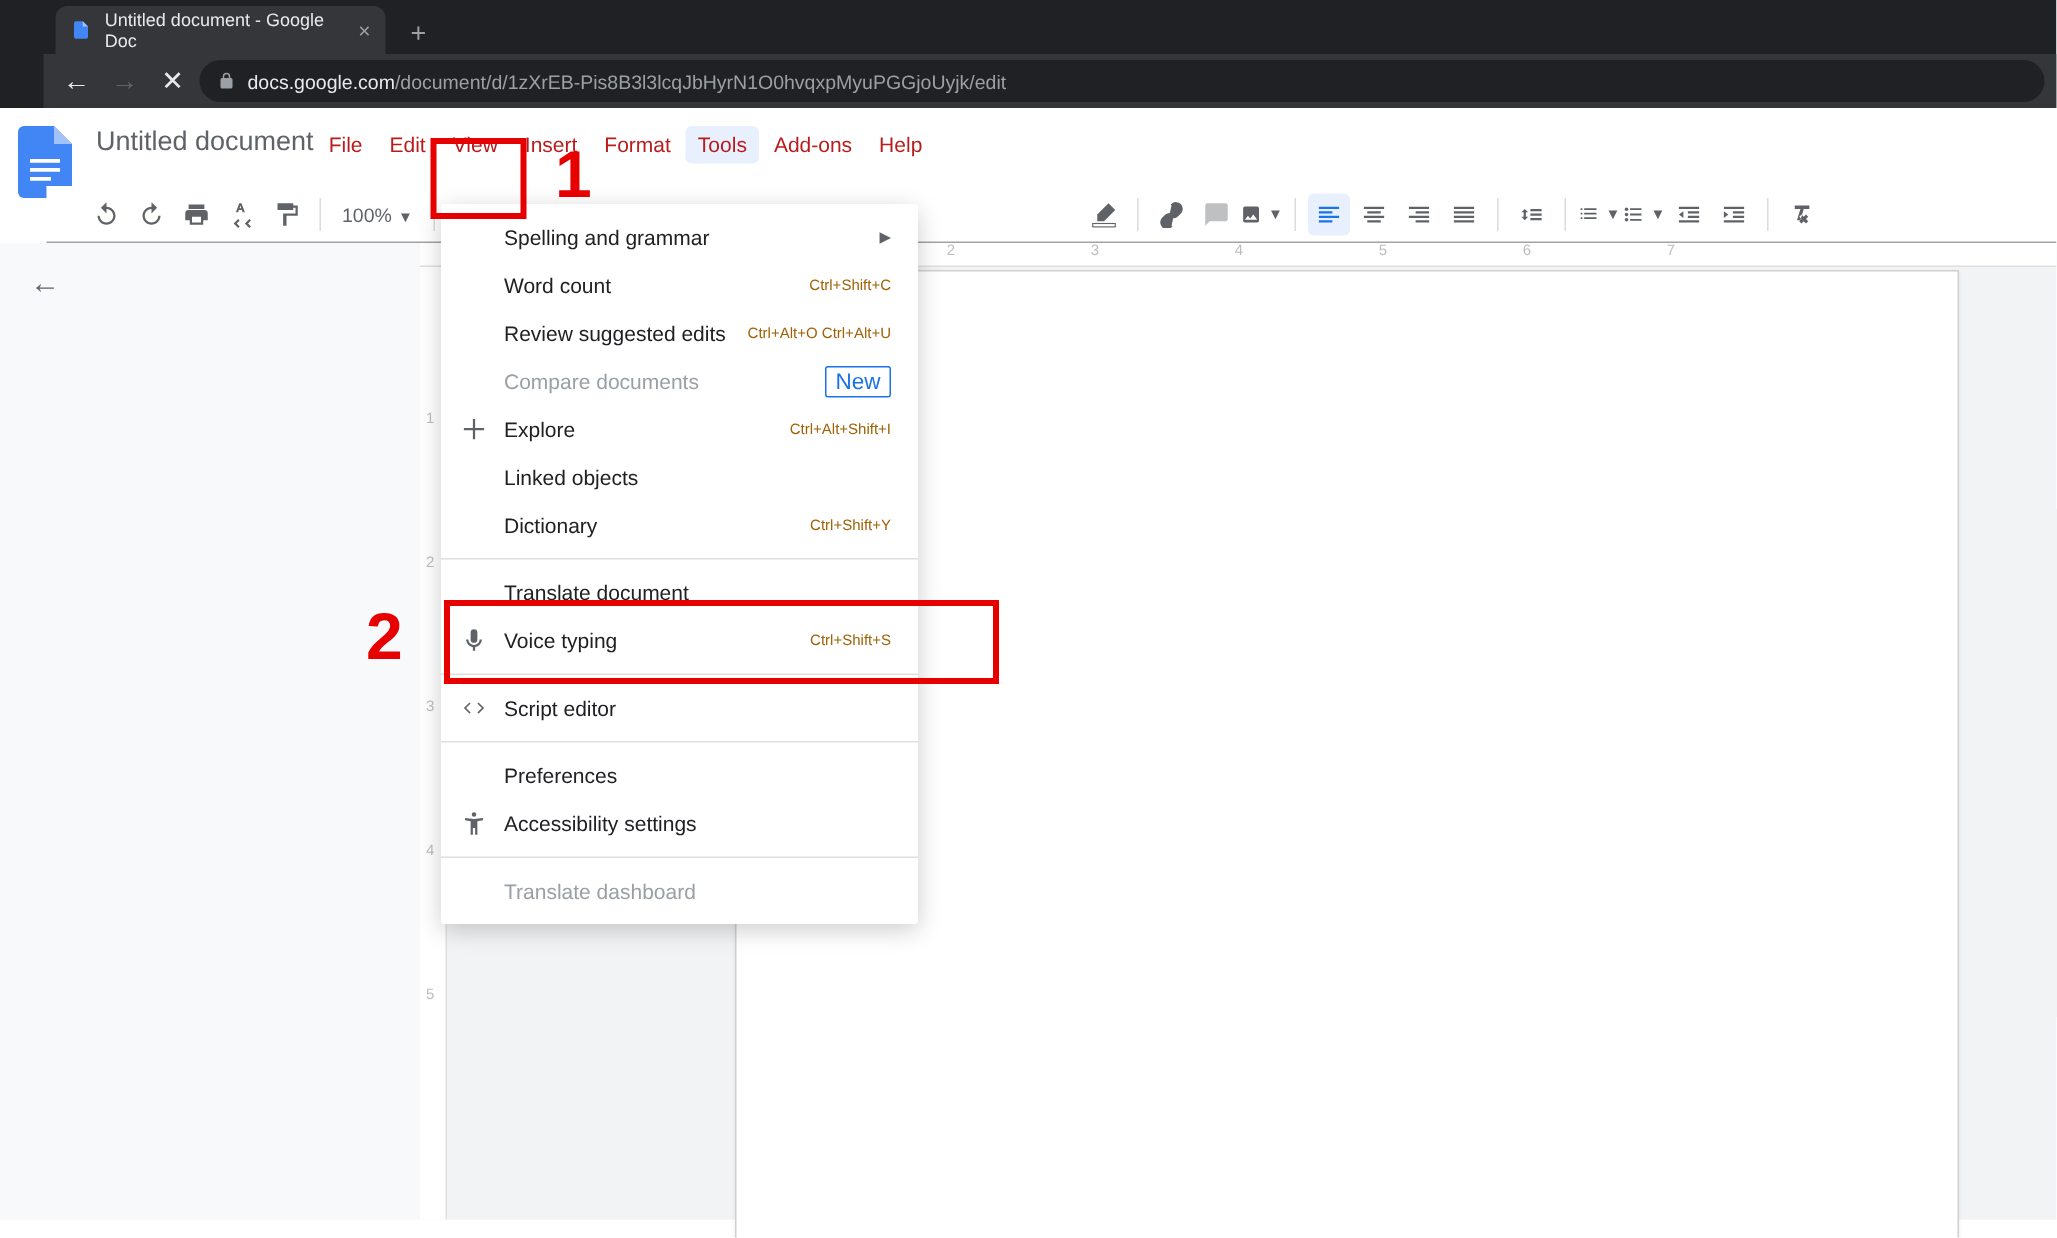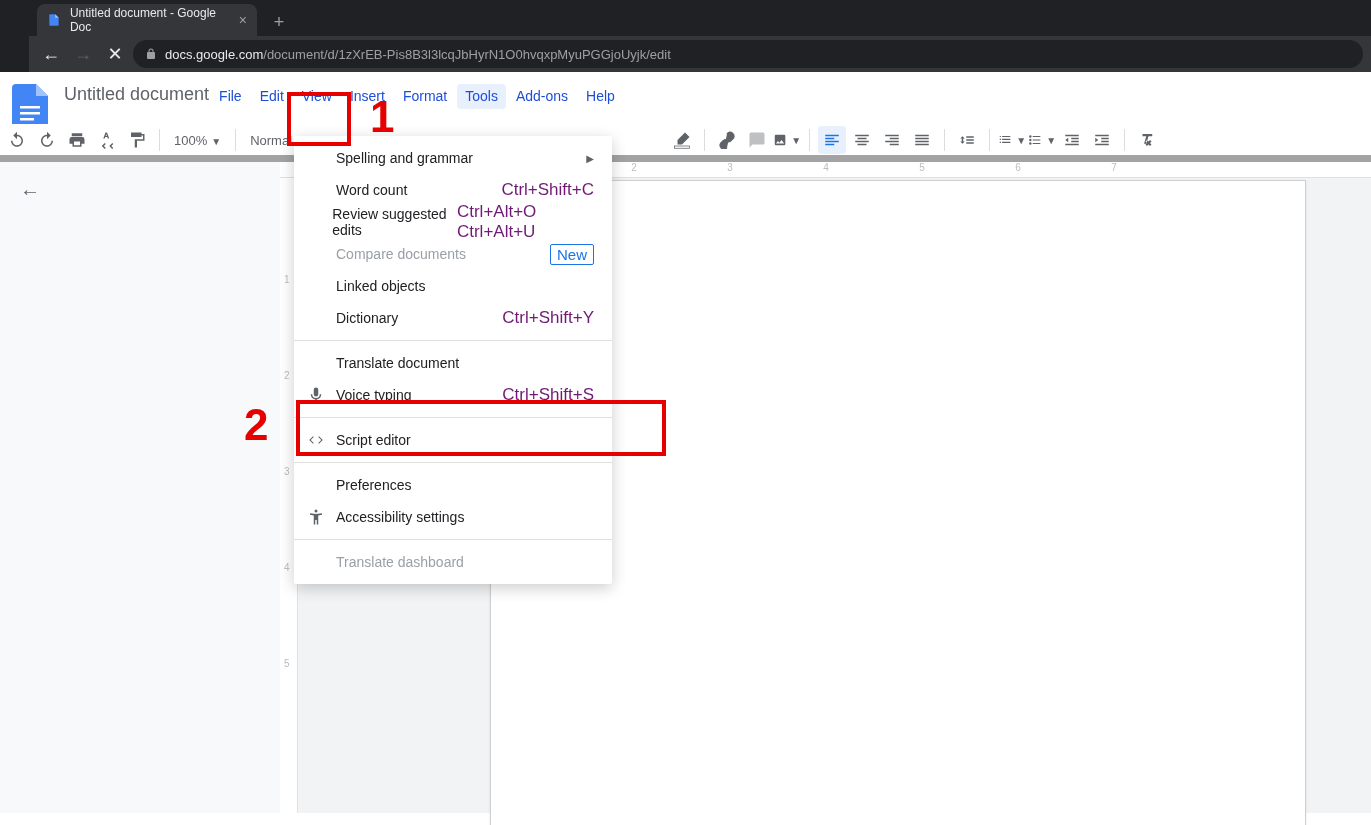--- a/index.html
+++ b/index.html
@@ -14,24 +14,24 @@
   .addrrow { height: 36px; display:flex; align-items:center; padding: 0 8px; gap:4px; background:#35363a; }
   .navicon { width:28px; height:28px; display:flex; align-items:center; justify-content:center; color:#e8eaed; font-size:18px; }
   .omnibox { flex:1; height:28px; background:#202124; border-radius:14px; display:flex; align-items:center; padding:0 12px; color:#9aa0a6; font-size:13px; }
   .omnibox .lock { margin-right:8px; color:#9aa0a6; }
   .omnibox .host { color:#e8eaed; }
   
   .docs-header { display:flex; align-items:flex-start; padding:8px 12px 0 12px; background:#fff; }
   .docs-logo { width:40px; height:40px; margin-top:4px; margin-right:10px; }
   .docs-title { font-size:18px; color:#5f6368; padding:4px 2px; }
   .menubar { display:flex; gap:2px; margin-top:4px; }
-  .menuitem { font-size:14px; color:#1d4ed8; padding:4px 8px; border-radius:4px; cursor:pointer; }
+  .menuitem { font-size:14px; color:#b91c1c; padding:4px 8px; border-radius:4px; cursor:pointer; }
   .menuitem.active { background:#e8f0fe; }
   
-  .toolbar { height:38px; border-top:1px solid #fff; border-bottom:7px solid #a3a3a3; display:flex; align-items:center; padding:0 3px; gap:2px; background:#fff; font-size:13px; color:#5f6368; position:relative; }
+  .toolbar { height:38px; border-top:1px solid #fff; border-bottom:1px solid #a3a3a3; display:flex; align-items:center; padding:0 26px; gap:2px; background:#fff; font-size:13px; color:#5f6368; position:relative;margin-left:31px; }
   .tbtn { width:28px; height:28px; display:flex; align-items:center; justify-content:center; border-radius:4px; cursor:pointer; }
   .tbtn.active { background:#e8f0fe; color:#1a73e8; }
   .tsep { width:1px; height:22px; background:#dadce0; margin:0 6px; }
   .zoom { padding:0 6px; }
   .caret { font-size:10px; margin-left:4px; color:#5f6368; }
   .styles { padding:0 6px; white-space:nowrap; overflow:hidden; }
   
   .content { display:flex; height: calc(825px - 36px - 36px - 64px - 38px); background:#f8f9fa; }
   .outline { width:280px; padding:16px 20px; background:#f8f9fa; font-size:14px; color:#5f6368; position:relative; }
   .outline .back { font-size:20px; color:#5f6368; margin-bottom:20px; display:block; }
@@ -40,21 +40,21 @@
   .ruler-inner { position:absolute; left:210px; top:0; display:flex; }
   .rtick { width:96px; text-align:center; }
   .page { position:absolute; left:210px; top:18px; width:816px; height:1056px; background:#fff; border:1px solid #d0d0d0; box-shadow:0 1px 3px rgba(0,0,0,0.08); }
   .vruler { position:absolute; left:0; top:0; bottom:0; width:18px; background:#fff; border-right:1px solid #e0e0e0; }
   .vruler .vnum { position:absolute; left:4px; font-size:10px; color:#bdbdbd; }
   
   .dropdown { position:absolute; left:294px; top:136px; width:318px; background:#fff; box-shadow:0 4px 16px rgba(0,0,0,0.2); border-radius:2px; padding:6px 0; z-index:50; }
   .ditem { display:flex; align-items:center; height:32px; padding:0 18px; font-size:14px; color:#202124; cursor:pointer; }
   .ditem.disabled { color:#9aa0a6; cursor:default; }
   .ditem .dicon { width:24px; margin-left:-8px; margin-right:8px; display:flex; align-items:center; justify-content:center; color:#5f6368; }
-  .ditem .shortcut { margin-left:auto; font-size:17px; color:#701a75; }
+  .ditem .shortcut { margin-left:auto; font-size:10px; color:#a16207; }
   .ditem .arrow { margin-left:auto; font-size:10px; color:#5f6368; }
   .ditem .newbadge { margin-left:auto; border:1px solid #1a73e8; color:#1a73e8; font-size:15px; padding:1px 6px; border-radius:2px; }
   .dsep { height:1px; background:#e0e0e0; margin:6px 0; }
   
   .annot-box { position:absolute; border:4px solid #e60000; z-index:100; pointer-events:none; }
   .annot-num { position:absolute; color:#e60000; font-size:44px; font-weight:bold; z-index:101; font-family: Arial, sans-serif; }
   
   svg { display:block; }
 </style>
 </head>
@@ -274,20 +274,29 @@
     <span class="dicon"></span>
     <span>Review suggested edits</span>
     <span class="shortcut">Ctrl+Alt+O Ctrl+Alt+U</span>
   </div>
   <div class="ditem disabled">
     <span class="dicon"></span>
     <span>Compare documents</span>
     <span class="newbadge">New</span>
   </div>
   <div class="ditem">
+    <span class="dicon">
+        <svg width="18" height="18" viewBox="0 0 24 24">
+          <path fill="#5f6368" d="M11 3h2v8h8v2h-8v8h-2v-8H3v-2h8z"></path>
+        </svg>
+      </span>
+    <span>Explore</span>
+    <span class="shortcut">Ctrl+Alt+Shift+I</span>
+  </div>
+  <div class="ditem">
     <span class="dicon"></span>
     <span>Linked objects</span>
   </div>
   <div class="ditem">
     <span class="dicon"></span>
     <span>Dictionary</span>
     <span class="shortcut">Ctrl+Shift+Y</span>
   </div>
   <div class="dsep"></div>
   <div class="ditem">

